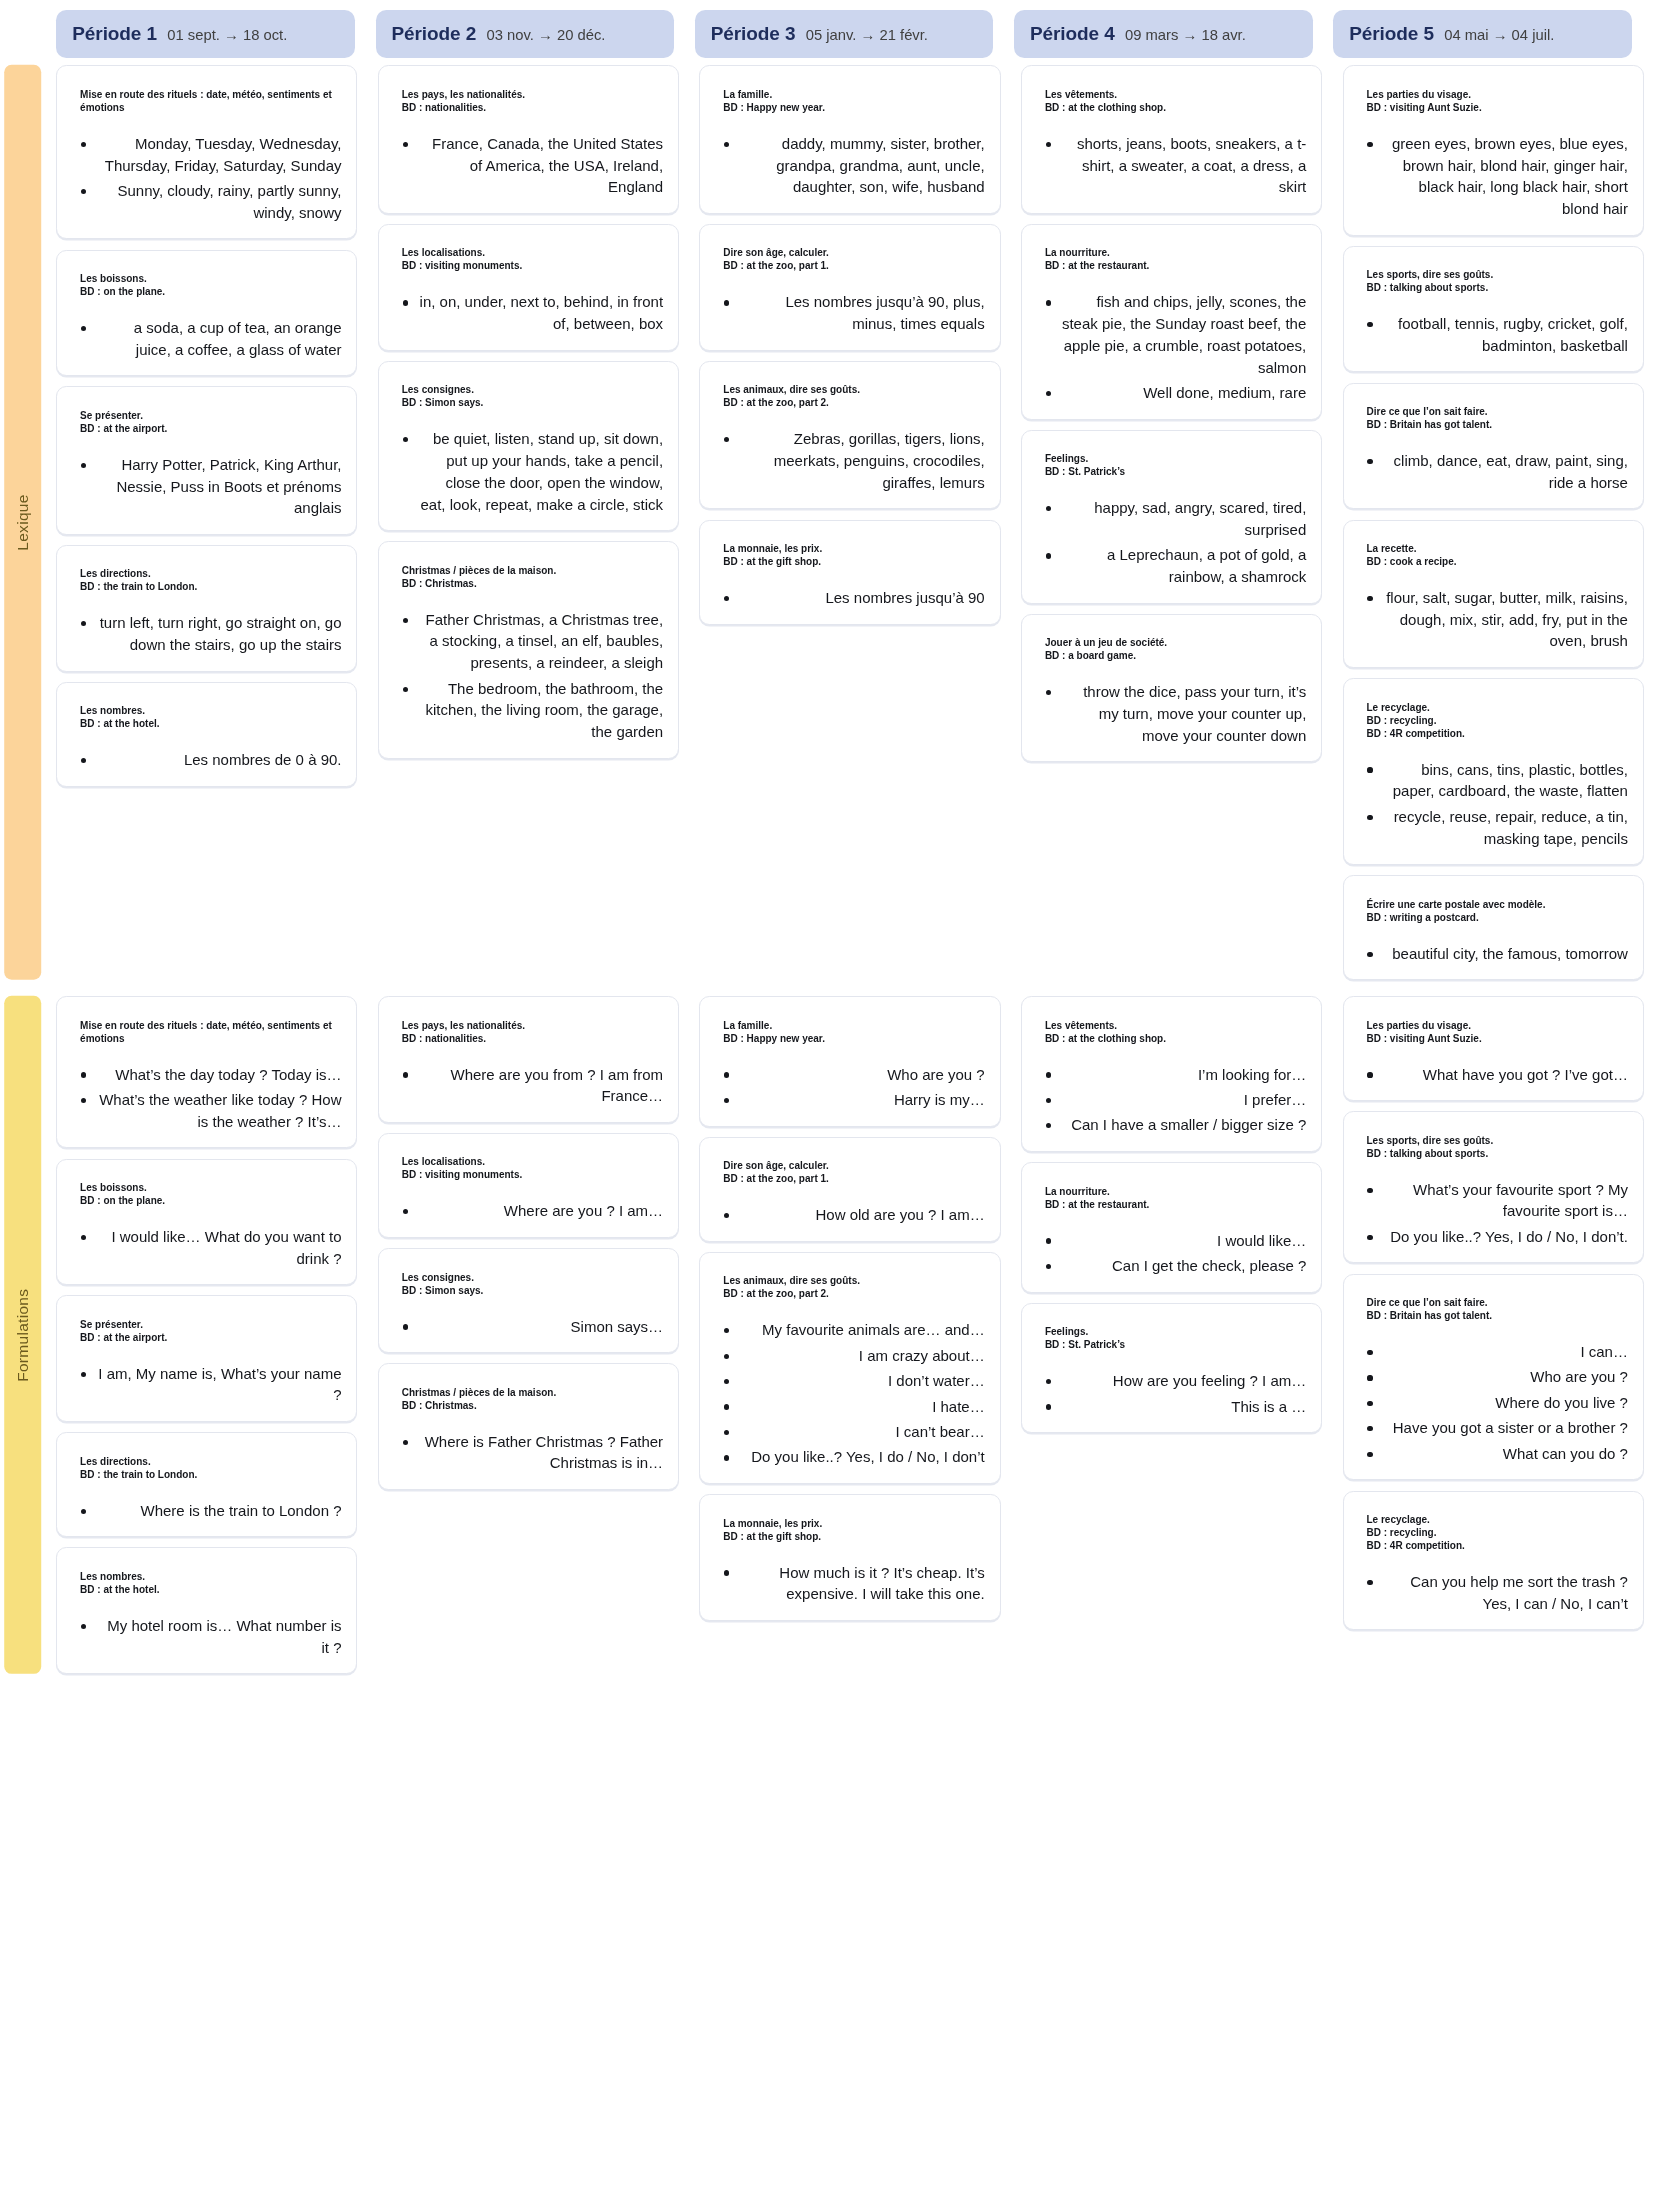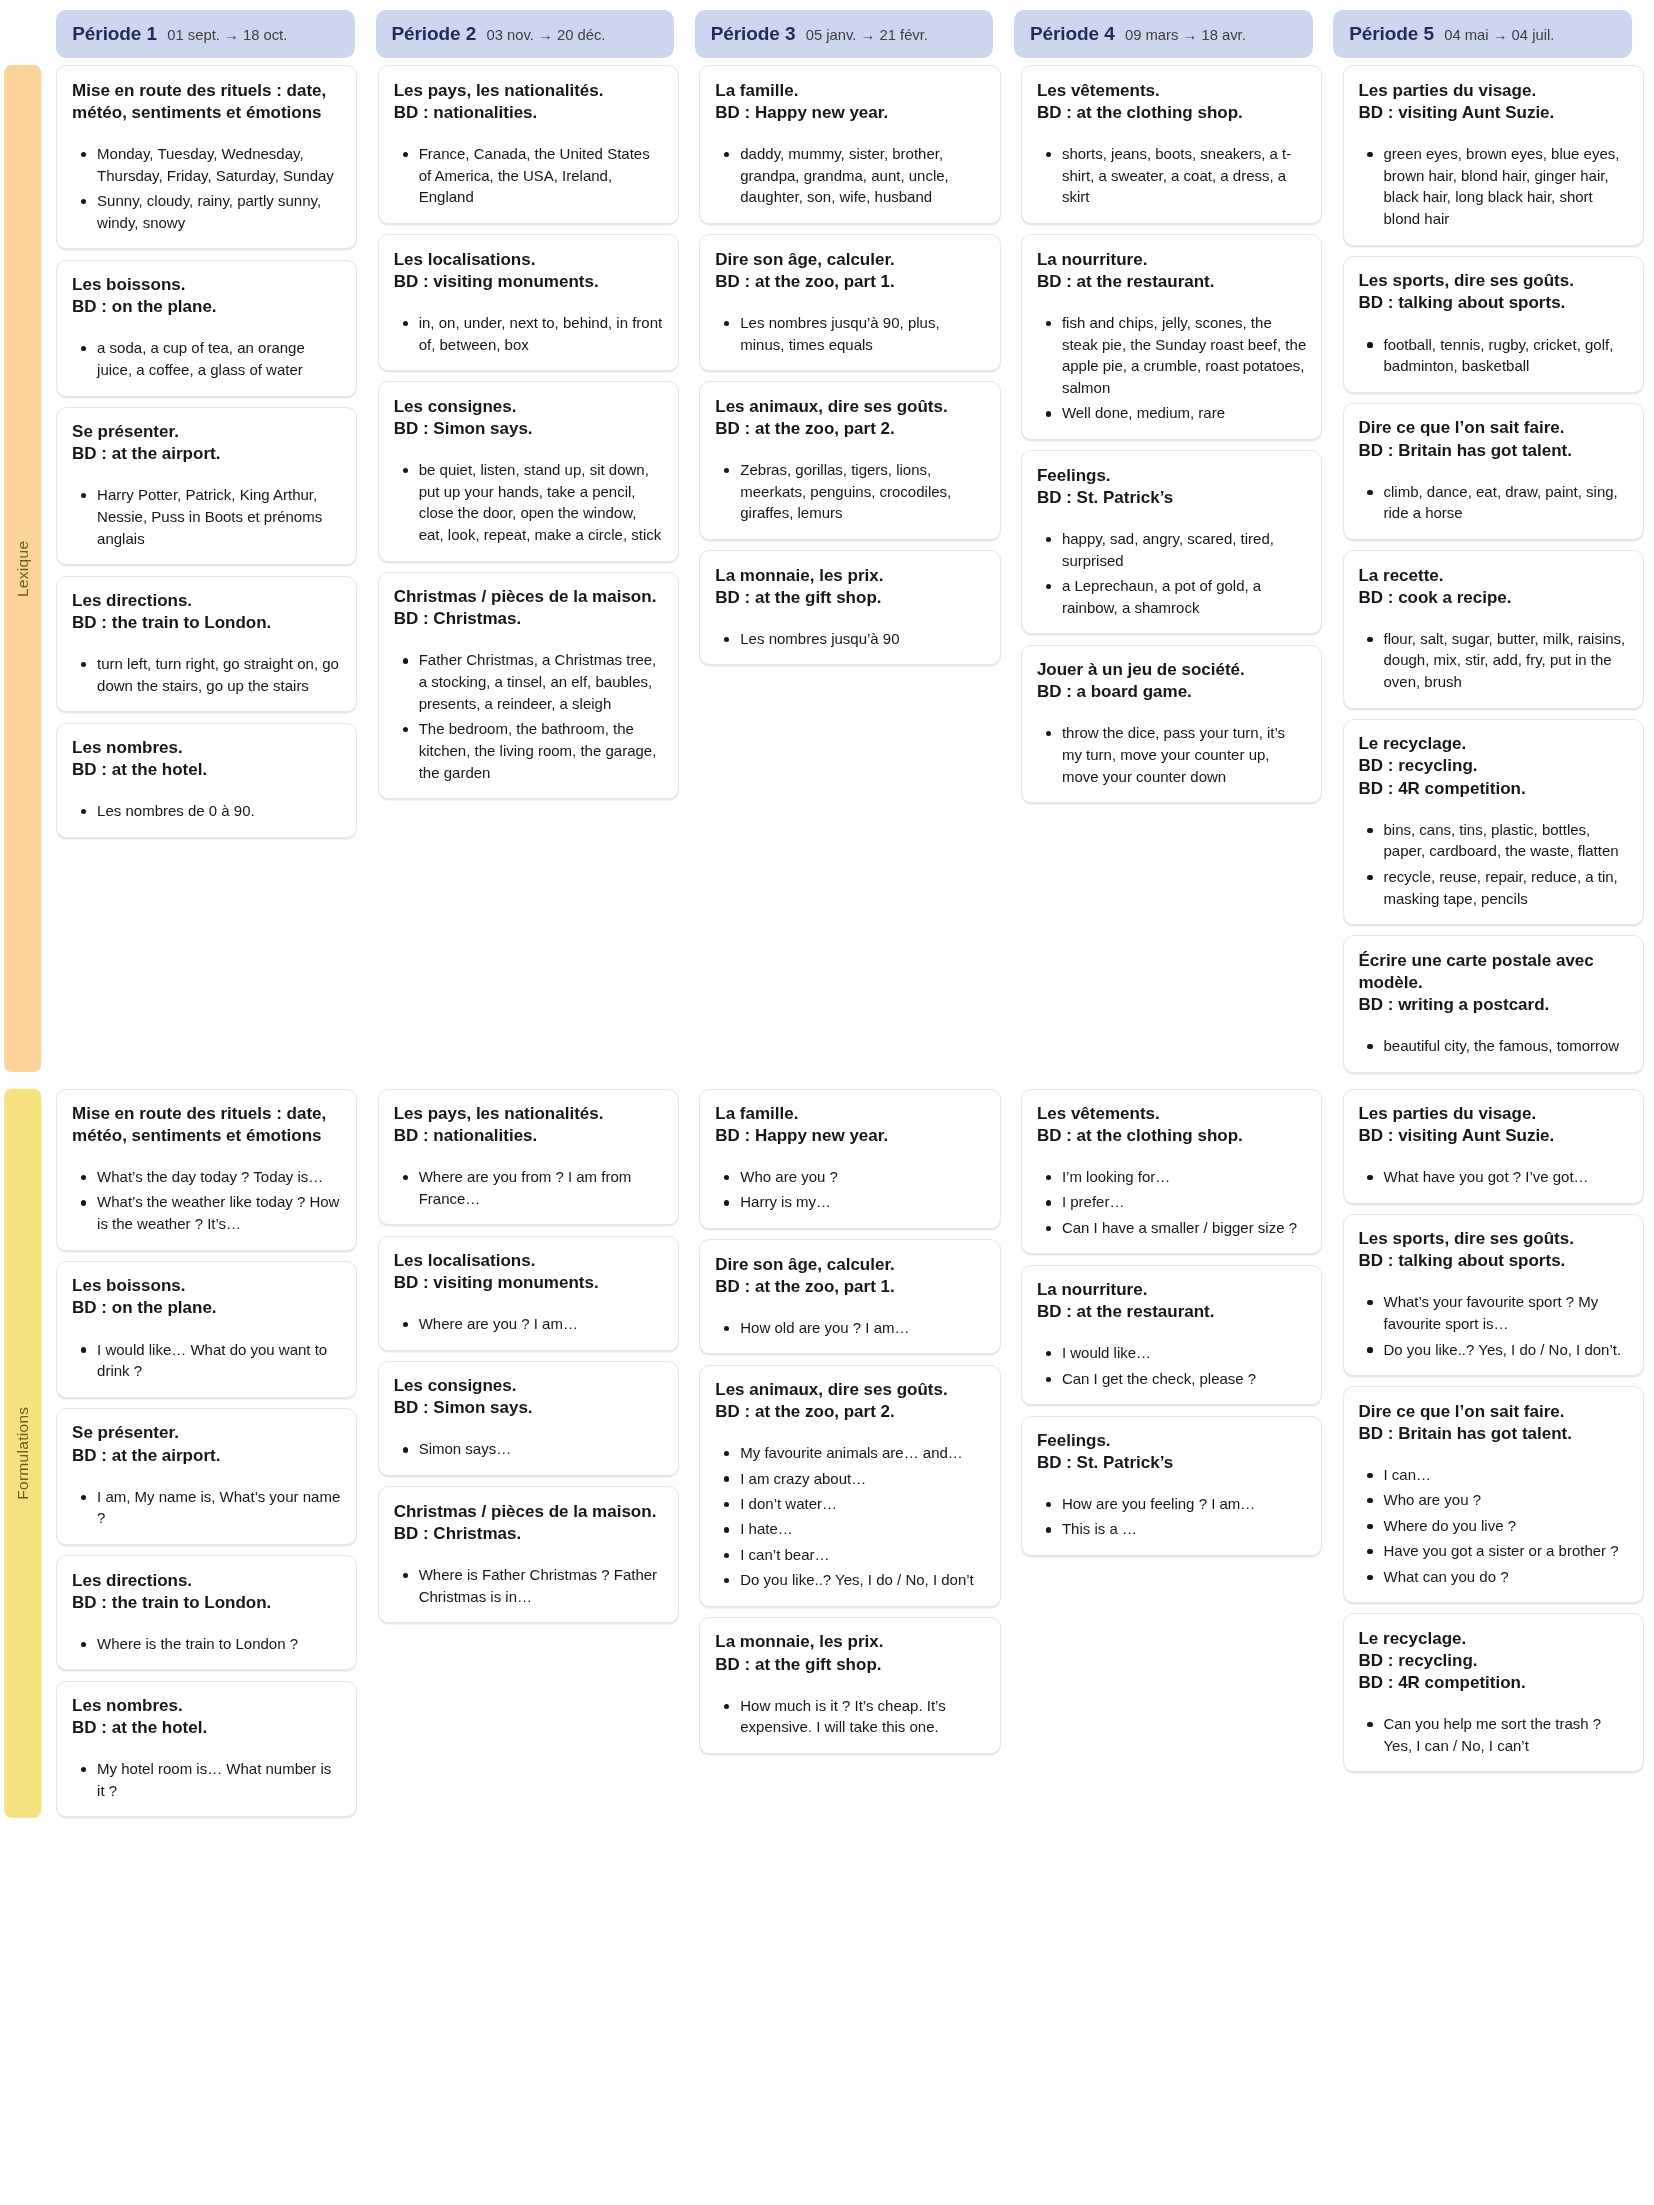--- a/index.html
+++ b/index.html
@@ -80,31 +80,32 @@
   }
 
   .card {
     background: #ffffff;
     border: 0.7px solid #e3e6ee;
     border-radius: 10.3px;
     box-shadow: 0 1.5px 0 rgba(220,224,235,0.75);
     padding: 13.3px 14.8px 14.8px 14.8px;
   }
   .card .c-title {
-    font-size: 17px;
+    font-size: 10px;
     font-weight: bold;
     color: #15171c;
     line-height: 1.30;
-    margin: 0;
+    margin: 8px;
   }
   .card .c-title .tline { display: block; }
   .card ul {
     margin: 19px 0 0 0;
     padding: 0 0 0 25px;
     list-style: none;
+    text-align: right;
   }
   .card li {
     position: relative;
     font-size: 15px;
     line-height: 1.45;
     color: #15171c;
     margin-bottom: 3.7px;
   }
   .card li:last-child { margin-bottom: 0; }
   .card li::before {

